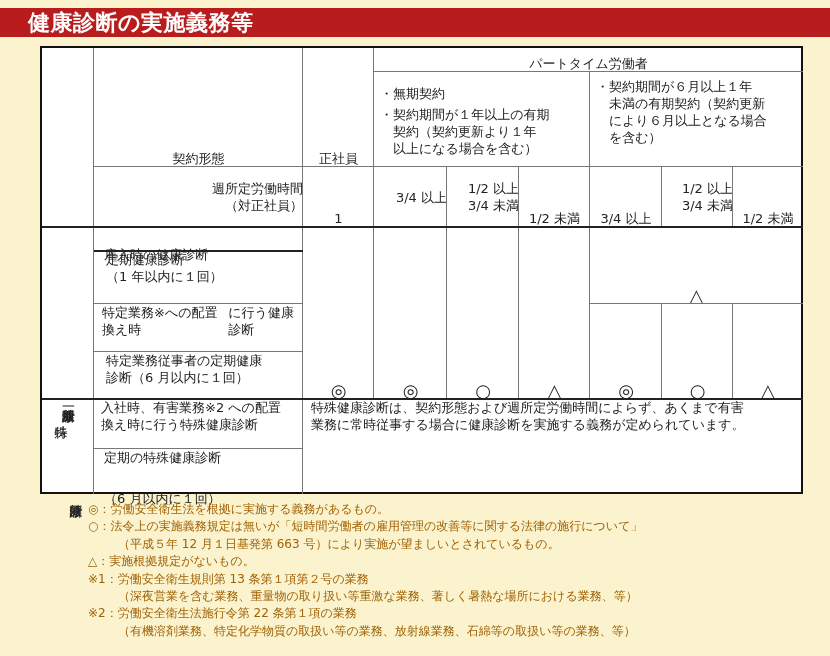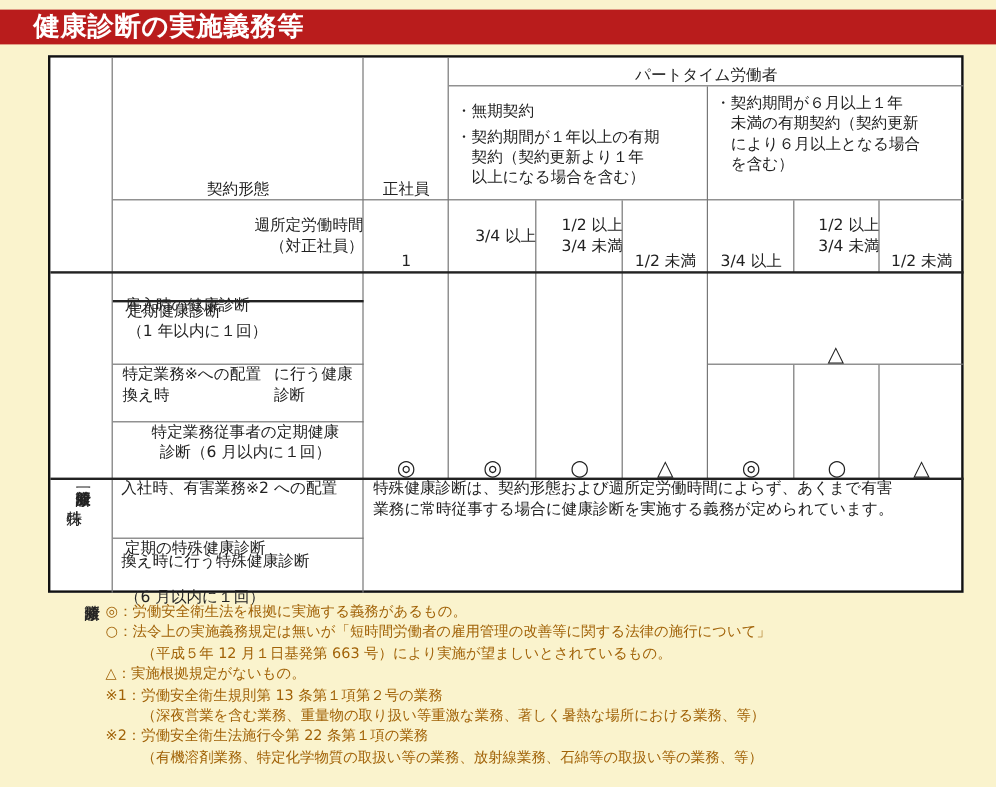--- a/index.html
+++ b/index.html
@@ -107,21 +107,21 @@
     <span>雇入時の健康診断</span>
   </div>
   <div class="cell left" style="left:52px; top:203px; width:209px; height:65px; flex-direction:column; align-items:flex-start; padding-left:12px;">
     <span>定期健康診断</span>
     <span>（1 年以内に１回）</span>
   </div>
   <div class="cell left" style="left:52px; top:256px; width:209px; height:48px; flex-direction:row; align-items:flex-start; padding-left:8px;">
     <span>特定業務※への配置換え時</span>
     <span>に行う健康診断</span>
   </div>
-  <div class="cell left" style="left:52px; top:304px; width:209px; height:47px; flex-direction:column; align-items:center; padding-left:12px;">
+  <div class="cell left" style="left:52px; top:304px; width:209px; height:47px; flex-direction:column; align-items:flex-start; padding-left:12px;">
     <span>特定業務従事者の定期健康</span>
     <span>診断（6 月以内に１回）</span>
   </div>
 
   <div class="cell sym" style="left:261px; top:179px; width:71px; height:172px;">
     <span>◎</span>
   </div>
   <div class="cell sym" style="left:332px; top:179px; width:73px; height:172px;">
     <span>◎</span>
   </div>
@@ -141,21 +141,21 @@
     <span>○</span>
   </div>
   <div class="cell sym" style="left:691px; top:256px; width:70px; height:95px;">
     <span>△</span>
   </div>
 
   <div class="cell" style="left:0; top:351px; width:52px; height:95px; gap:1px;">
     <span class="vert" style="align-self:flex-start; margin-top:16px;">特殊</span>
     <span class="vert">健康診断</span>
   </div>
-  <div class="cell left" style="left:52px; top:351px; width:209px; height:50px; flex-direction:column; align-items:flex-start; padding-left:7px;gap:44px;">
+  <div class="cell left" style="left:52px; top:351px; width:209px; height:50px; flex-direction:column; align-items:flex-start; padding-left:7px;">
     <span>入社時、有害業務※2 への配置</span>
     <span>換え時に行う特殊健康診断</span>
   </div>
   <div class="cell left" style="left:52px; top:401px; width:209px; height:45px; flex-direction:column; align-items:flex-start; padding-left:10px;gap:24px;">
     <span>定期の特殊健康診断</span>
     <span>（6 月以内に１回）</span>
   </div>
   <div class="cell left" style="left:261px; top:351px; width:500px; height:95px; flex-direction:column; align-items:flex-start; padding-left:8px;">
     <span>特殊健康診断は、契約形態および週所定労働時間によらず、あくまで有害</span>
     <span>業務に常時従事する場合に健康診断を実施する義務が定められています。</span>

